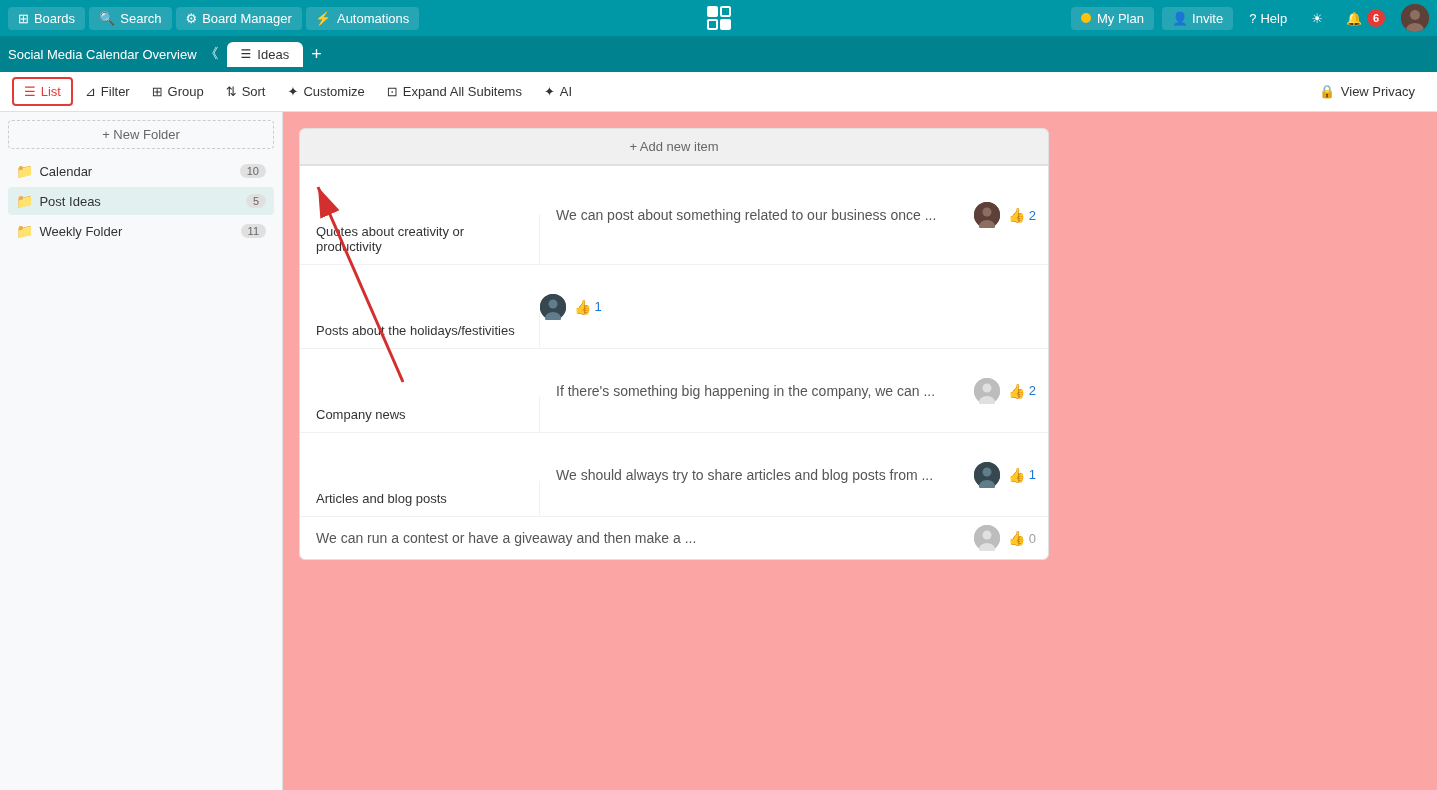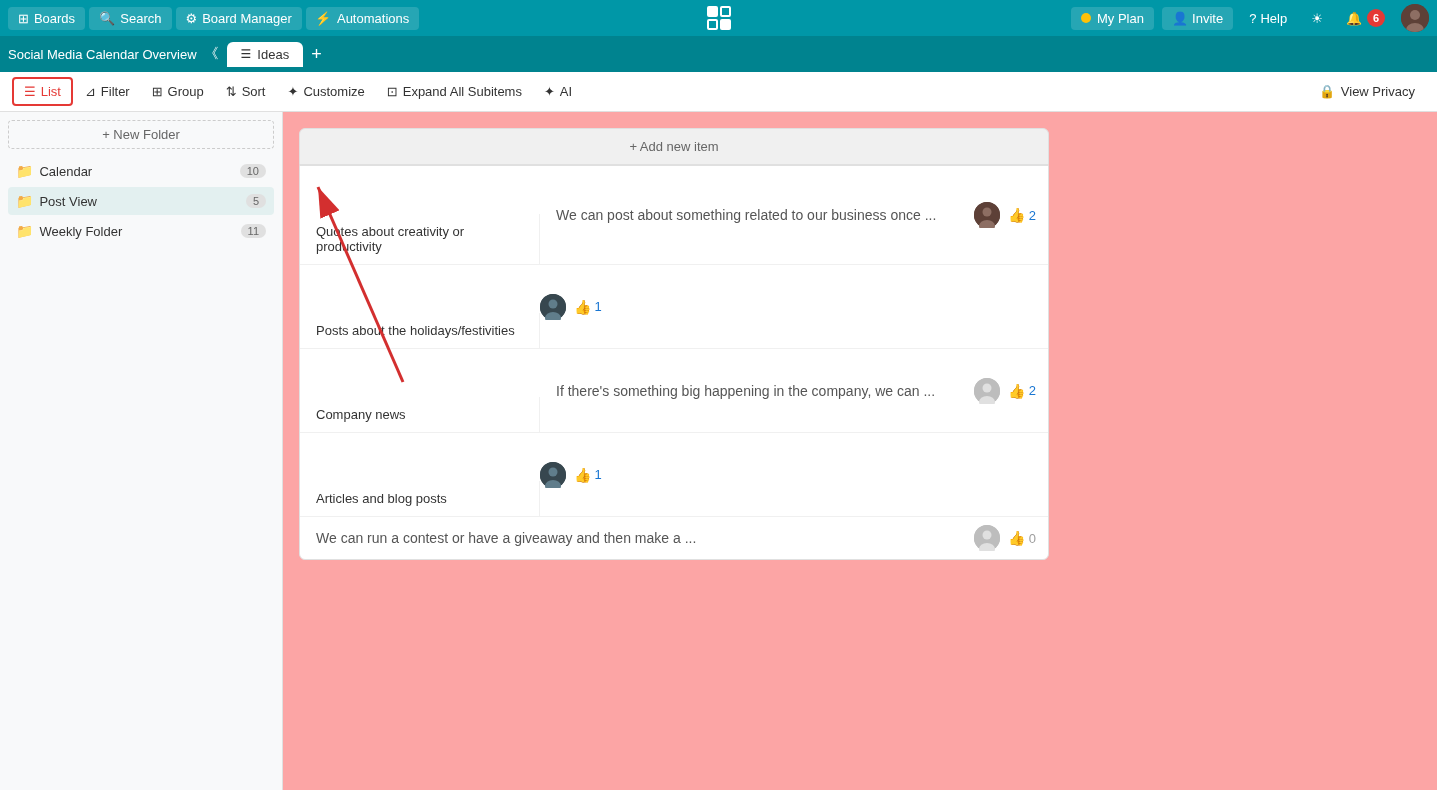--- a/index.html
+++ b/index.html
@@ -352,21 +352,21 @@
       <span>+ New Folder</span>
     </button>
 
     <div class="sidebar-item">
       <span class="sidebar-item-icon">📁</span>
       <span class="sidebar-item-label">Calendar</span>
       <span class="sidebar-item-count">10</span>
     </div>
     <div class="sidebar-item active">
       <span class="sidebar-item-icon">📁</span>
-      <span class="sidebar-item-label">Post View</span>
+      <span class="sidebar-item-label">Post Ideas</span>
       <span class="sidebar-item-count">5</span>
     </div>
     <div class="sidebar-item">
       <span class="sidebar-item-icon">📁</span>
       <span class="sidebar-item-label">Weekly Folder</span>
       <span class="sidebar-item-count">11</span>
     </div>
   </div>
 
   <div class="content" style="position:relative;">
@@ -428,20 +428,21 @@
             </svg>
           </div>
           <div class="row-likes">
             <span class="like-icon">👍</span>
             <span>2</span>
           </div>
         </div>
 
         <div class="table-row">
           <div class="row-title">Articles and blog posts</div>
+          <div class="row-desc">We should always try to share articles and blog posts from ...</div>
           <div class="row-avatar" style="background:#37474f;">
             <svg width="26" height="26" viewBox="0 0 26 26">
               <circle cx="13" cy="13" r="13" fill="#37474f"></circle>
               <circle cx="13" cy="10" r="4.5" fill="#607d8b"></circle>
               <ellipse cx="13" cy="24" rx="8" ry="6" fill="#607d8b"></ellipse>
             </svg>
           </div>
           <div class="row-likes">
             <span class="like-icon">👍</span>
             <span>1</span>

